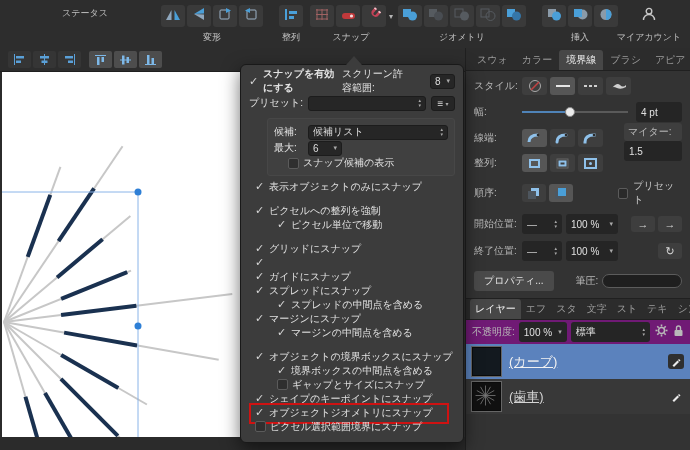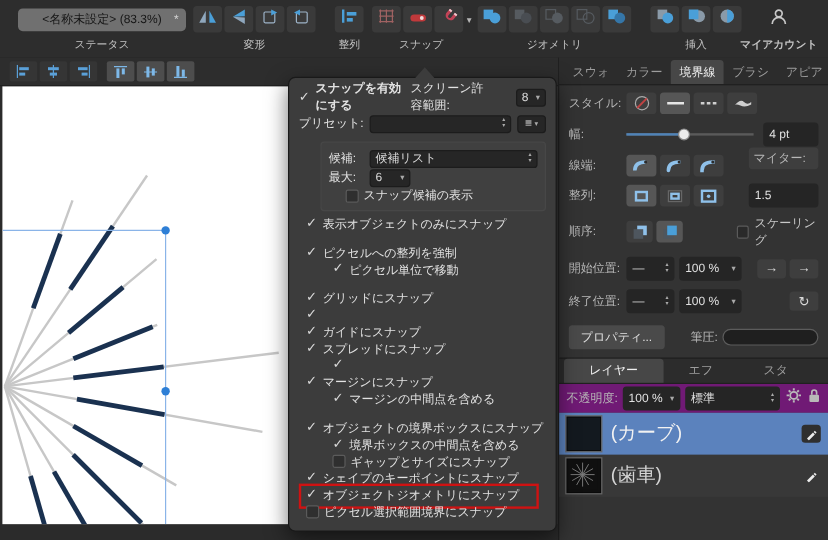--- a/index.html
+++ b/index.html
@@ -68,59 +68,53 @@
   .sbtn.active{background:#565656;}
   .val-box{background:#252525;border-radius:3px;font-size:10px;color:#e0e0e0;height:20px;
            display:flex;align-items:center;padding:0 5px;box-sizing:border-box;}
   .slider{flex:1;height:14px;position:relative;margin-right:8px;}
   .slider .track{position:absolute;left:0;right:0;top:6px;height:2px;background:#5a5a5a;}
   .slider .fill{position:absolute;left:0;top:6px;height:2px;width:45%;background:#4f83b8;}
   .slider .knob{position:absolute;left:calc(45% - 5px);top:2px;width:10px;height:10px;border-radius:50%;
                 background:#ececec;border:1px solid #888;box-sizing:border-box;}
   .miter-col{position:absolute;right:8px;top:52px;width:58px;}
   .miter-label{font-size:10px;color:#b8b8b8;background:#3e3e3e;border-radius:3px;padding:2px 4px;text-align:left;}
-  .miter-val{margin-top:12px;text-align:center;}
+  .miter-val{margin-top:0;text-align:center;}
   .chk-small{width:9px;height:9px;border:1px solid #5b5b5b;background:#2a2a2a;border-radius:2px;margin-right:5px;}
   .pos-box{width:40px;margin-right:4px;justify-content:space-between;}
   .pct-box{width:52px;margin-right:4px;justify-content:space-between;}
   .arrow-btn{width:24px;height:16px;background:#3e3e3e;border-radius:3px;color:#d8d8d8;font-size:11px;
              display:flex;align-items:center;justify-content:center;margin-left:3px;}
   .props-btn{background:#4a4a4a;border-radius:3px;font-size:10px;color:#e2e2e2;padding:3px 10px;}
   .pressure-field{flex:1;height:12px;background:#1f1f1f;border:1px solid #5c5c5c;border-radius:7px;margin-left:4px;}
   
   .layers{margin-top:6px;}
   .lt-row{display:flex;align-items:center;height:20px;background:#2c2c2c;border-top:1px solid #202020;
           border-bottom:1px solid #202020;font-size:10px;color:#9d9d9d;padding:0 4px;}
-  .lt-tab{padding:3px 21px;border-radius:3px 3px 0 0;white-space:nowrap;}
+  .lt-tab{padding:3px 5px;border-radius:3px 3px 0 0;white-space:nowrap;}
   .lt-tab.active{background:#474747;color:#f0f0f0;}
   .op-row{display:flex;align-items:center;height:24px;padding:0 6px;background:#701a75;}
   .op-label{font-size:10px;color:#b8b8b8;margin-right:4px;white-space:nowrap;}
   .layer-row{display:flex;align-items:center;height:35px;padding:0 6px;background:#383838;}
   .layer-row.selected{background:#5b82bd;}
   .layer-thumb{width:27px;height:27px;background:#13191f;border:1px solid #0a0a0a;outline:1px solid #666;
                margin-right:8px;flex:0 0 27px;}
-  .layer-name{font-size:16px;color:#f2f2f2;flex:1;}
+  .layer-name{font-size:13px;color:#f2f2f2;flex:1;text-decoration:underline;}
   .layer-edit{width:16px;height:15px;border-radius:3px;display:flex;align-items:center;justify-content:center;}
   .layer-row.selected .layer-edit{background:#2f2f2f;}
   .canvas-bottom{position:absolute;left:0;top:437px;width:465px;height:13px;background:#2b2b2b;}
 </style>
 </head>
 <body>
 
 <div class="app">
 
   <div class="toolbar">
 
     <div class="tb-group" style="left:10px;width:150px;">
-      <div class="tb-icons">
-        <div class="status-btn">
-          <span class="doc">&lt;名称未設定&gt; (83.3%)</span>
-          <span class="star">*</span>
-        </div>
-      </div>
       <div class="tb-label">ステータス</div>
     </div>
 
     <div class="tb-group" style="left:160px;width:104px;">
       <div class="tb-icons">
         <div class="icon-btn">
           <span>
             <svg width="16" height="13">
                 <polygon points="1,12 6.5,2 6.5,12" fill="#8fa7bd"></polygon>
                 <polygon points="9.5,2 15,12 9.5,12" fill="#4a9fd8"></polygon>
@@ -279,21 +273,21 @@
             <svg width="14" height="13">
                 <circle cx="7" cy="6.5" r="5.5" fill="#8a9aa8"></circle>
                 <path d="M7,1 a5.5,5.5 0 0 1 0,11 Z" fill="#4a9fd8"></path>
               </svg>
           </span>
         </div>
       </div>
       <div class="tb-label">挿入</div>
     </div>
 
-    <div class="tb-group" style="left:618px;width:62px;font-weight:bold;">
+    <div class="tb-group" style="left:618px;width:62px;">
       <div class="tb-icons">
         <div class="icon-btn nobg">
           <span>
             <svg width="16" height="16" viewBox="0 0 16 16" fill="none" stroke="#c8c8c8" stroke-width="1.4">
               <circle cx="8" cy="5.2" r="2.8"></circle>
                 <path d="M2.5,14 a5.5,5.5 0 0 1 11,0"></path>
             </svg>
           </span>
         </div>
       </div>
@@ -460,20 +454,21 @@
         <div class="snap-row">
           <span class="chk">✓</span>
           <span>ガイドにスナップ</span>
         </div>
         <div class="snap-row">
           <span class="chk">✓</span>
           <span>スプレッドにスナップ</span>
         </div>
         <div class="snap-row ind">
           <span class="chk">✓</span>
+          <span>スプレッドの中間点を含める</span>
         </div>
         <div class="snap-row">
           <span class="chk">✓</span>
           <span>マージンにスナップ</span>
         </div>
         <div class="snap-row ind">
           <span class="chk">✓</span>
           <span>マージンの中間点を含める</span>
         </div>
         <div class="snap-row gap">
@@ -612,21 +607,21 @@
             </svg>
         </div>
         <div class="sbtn active">
           <svg width="15" height="13">
               <rect x="2" y="4" width="8" height="8" fill="#4e565e"></rect>
               <rect x="5" y="1" width="8" height="8" fill="#4a9fd8"></rect>
             </svg>
         </div>
         <span style="display:flex;align-items:center;margin-left:42px;">
           <span class="chk-small"></span>
-          <span style="font-size:10px;color:#c8c8c8;">スケーリング</span>
+          <span style="font-size:10px;color:#c8c8c8;">プリセット</span>
         </span>
       </div>
 
       <div class="rp-row">
         <span class="rp-label">開始位置:</span>
         <span class="val-box pos-box">
           <span style="color:#ccc;">—</span>
           <span class="stepper">
               <span>▴</span>
               <span>▾</span>

